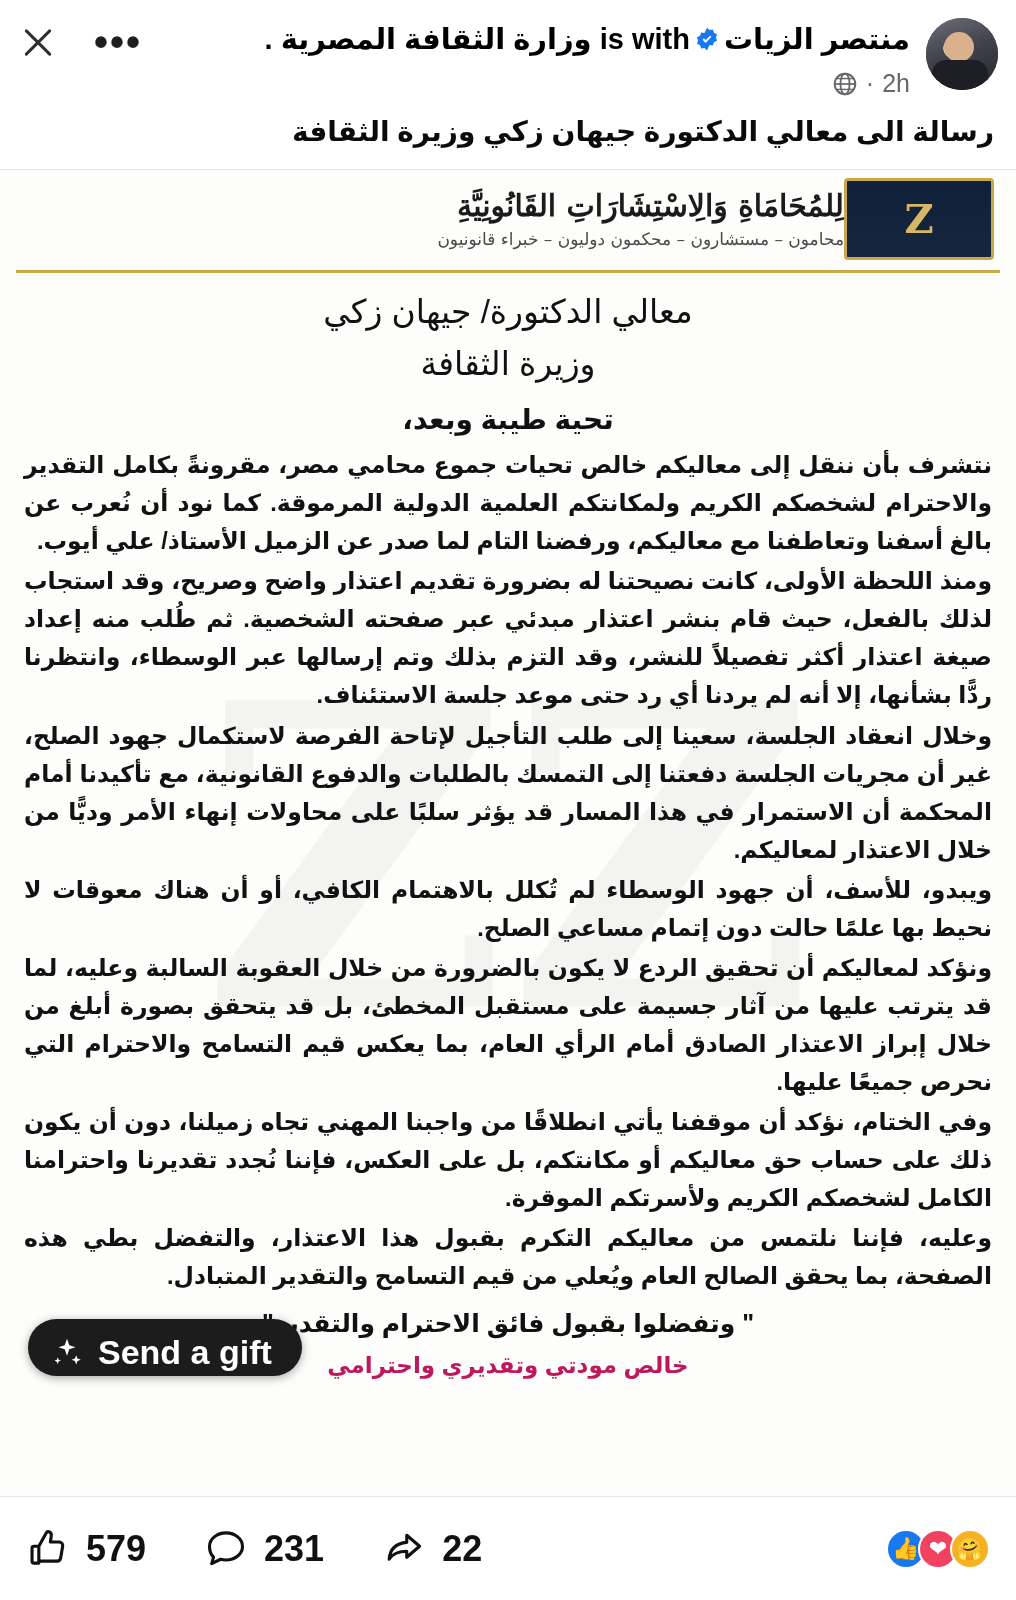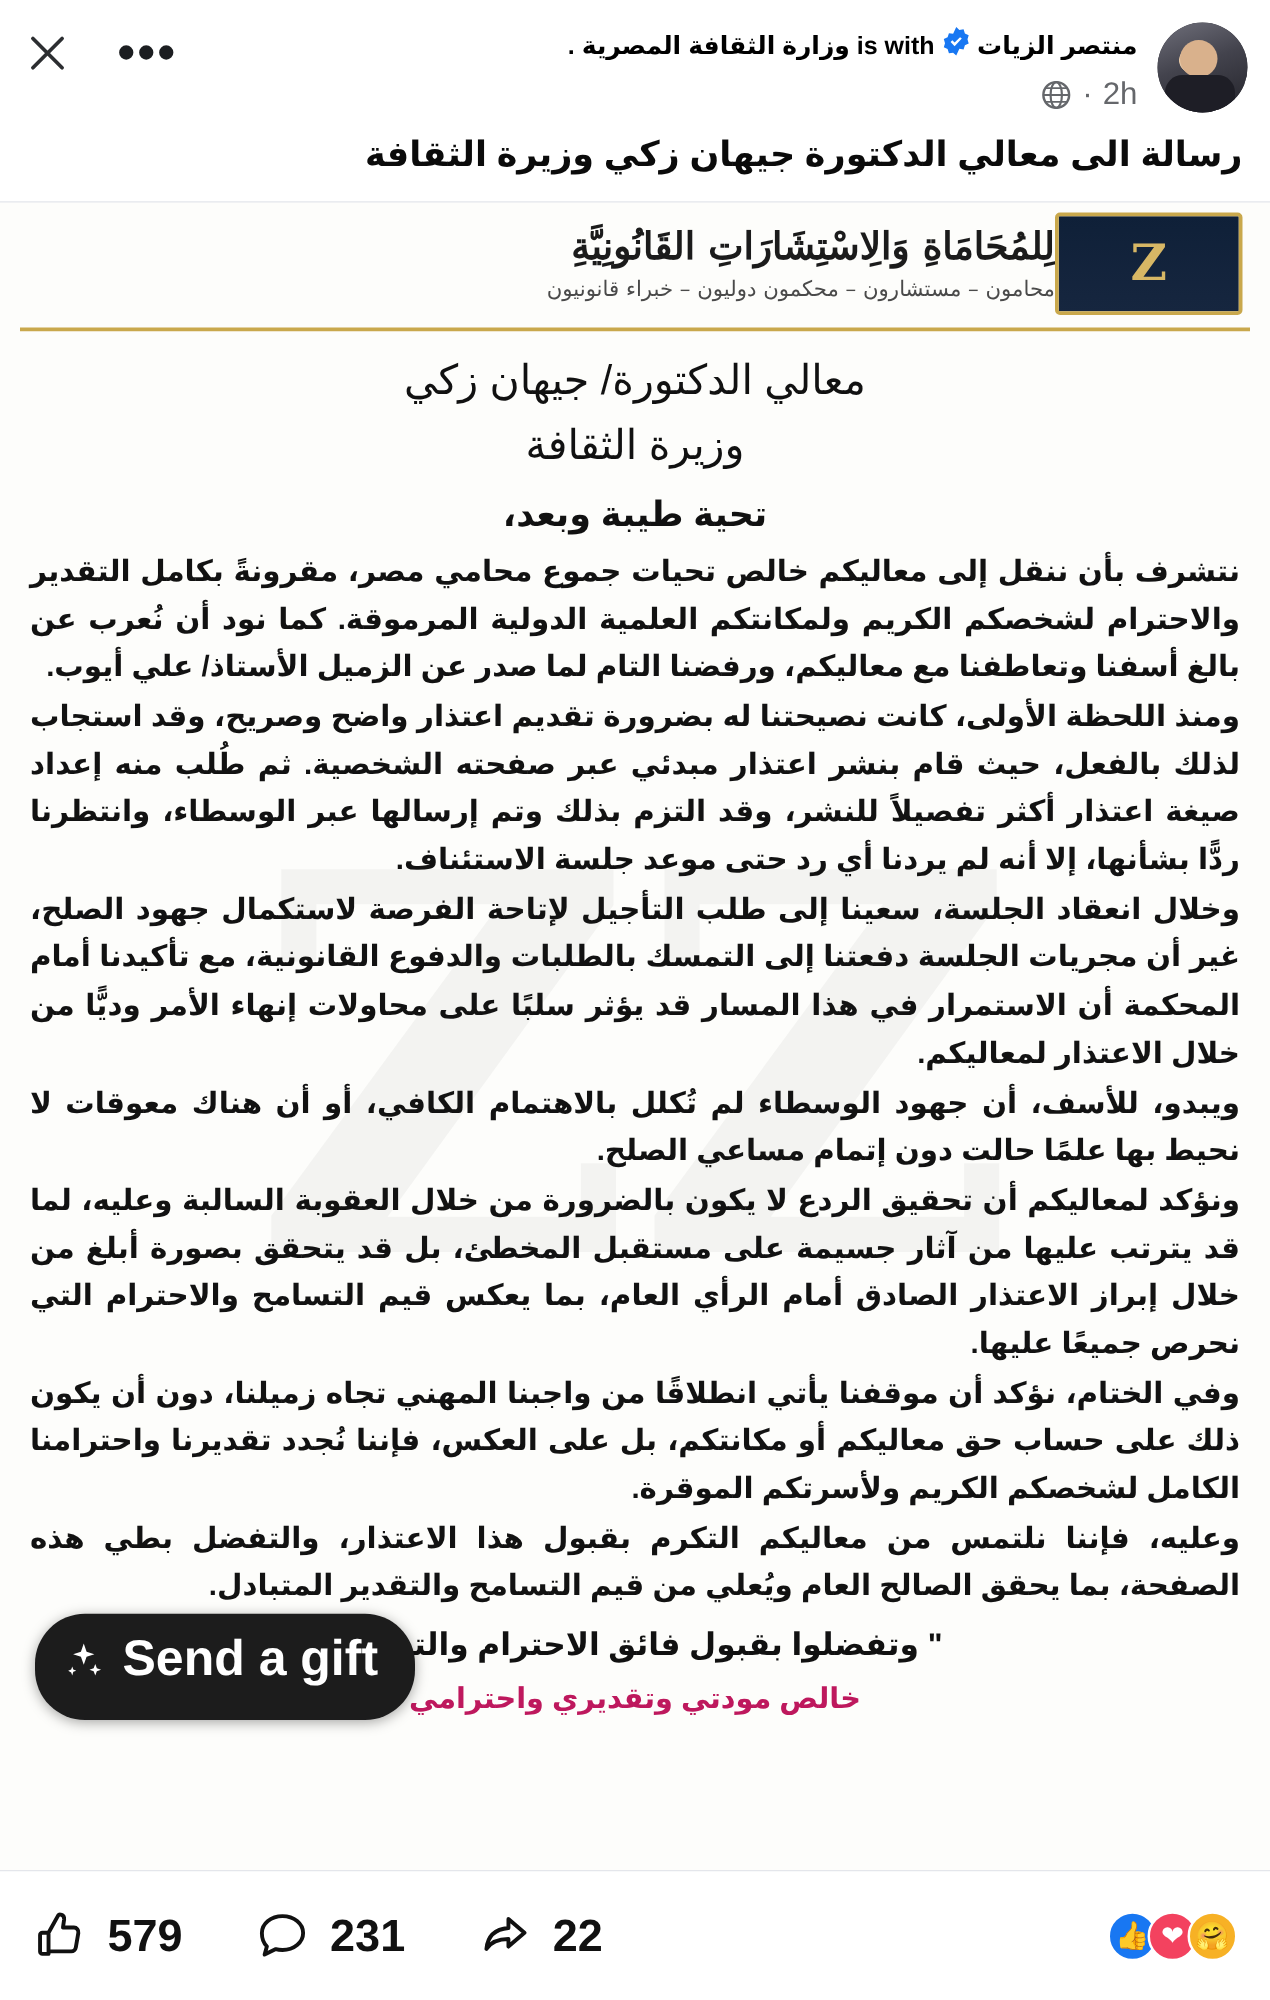--- a/index.html
+++ b/index.html
@@ -53,21 +53,21 @@
     border-radius: 14px 14px 0 0;
     background: #1e1e26;
   }
   .hdr-text {
     margin-right: 16px;
     flex: 1 1 auto;
     padding-top: 2px;
     min-width: 0;
   }
   .name-line {
-    font-size: 20px;
+    font-size: 29px;
     font-weight: bold;
     color: #0b0b0b;
     line-height: 1.35;
     word-wrap: break-word;
   }
   .name-line .uname { color: #000; }
   .verified {
     display: inline-block;
     width: 26px; height: 26px;
     vertical-align: -3px;
@@ -234,25 +234,25 @@
     margin-top: 14px;
   }
 
   
   .gift-pill {
     position: absolute;
     left: 28px; bottom: 120px;
     background: #1c1c1c;
     color: #fff;
     border-radius: 40px;
-    padding: 14px 30px 26px 22px;
+    padding: 14px 30px 4px 22px;
     display: flex;
     align-items: center;
     gap: 14px;
-    font-size: 40px;
+    font-size: 34px;
     font-weight: bold;
     direction: ltr;
     box-shadow: 0 2px 10px rgba(0,0,0,.35);
     cursor: pointer;
     z-index: 5;
   }
   .gift-icon { width: 34px; height: 34px; display: inline-block; }
 
   
   .footer {

